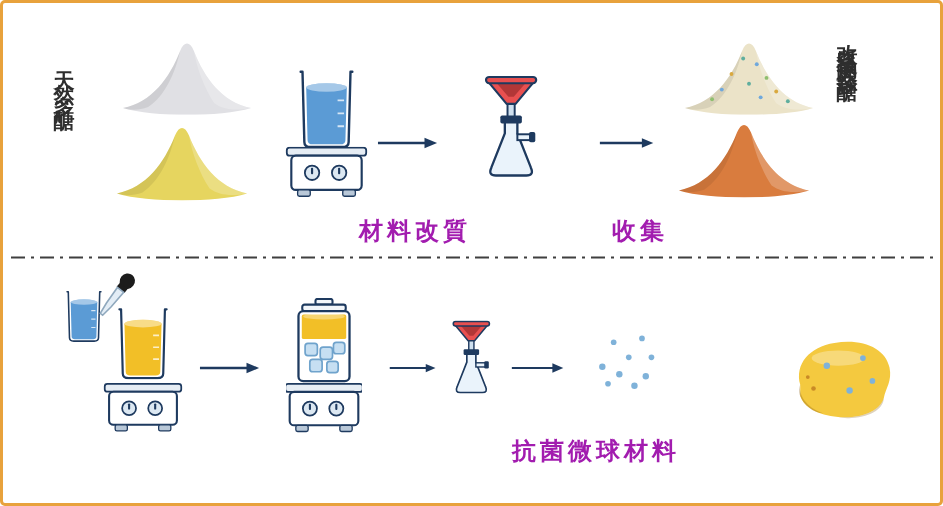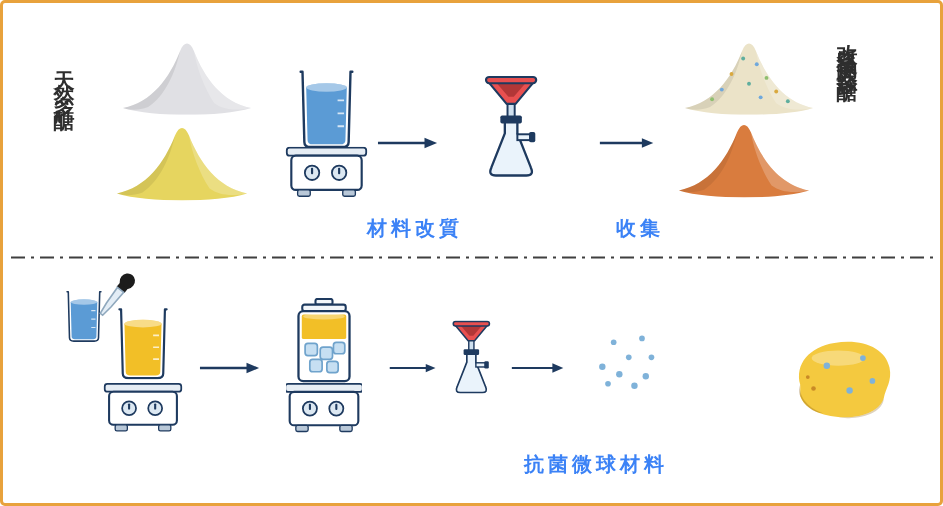--- a/index.html
+++ b/index.html
@@ -1,21 +1,21 @@
 <!DOCTYPE html>
 <html style="--border-orange: #E8A23C; --outline-navy: #1E3A5F; --liquid-blue: #5B9BD5; --liquid-yellow: #F2BF27; --funnel-red: #E85050; --funnel-red-dark: #B23737; --powder-white: #E0E0E4; --powder-yellow: #E6D55F; --powder-speckled: #EBE3C8; --powder-orange: #D97C3E; --hydrogel-yellow: #F4C93F; --microsphere-blue: #7FB2D9; --ice-blue: #C6DFF2; --arrow-navy: #1E3A5F; --divider-gray: #3F3F3F;"><head>
 <meta charset="utf-8">
 <style>
   *{box-sizing:border-box}
   html,body{margin:0;padding:0;background:#fff}
   body{font-family:"Liberation Serif","DejaVu Serif",serif}
   .frame{position:relative;width:943px;height:506px;background:#fff;
          border:3px solid var(--border-orange,#E8A23C);border-radius:5px;overflow:hidden}
   .abs{position:absolute}
-  .label{position:absolute;font-size:20px;font-weight:700;color:#3b82f6;
+  .label{position:absolute;font-size:24px;font-weight:700;color:#a21caf;
          letter-spacing:4px;white-space:nowrap;transform:translateX(-50%)}
   .vlabel{position:absolute;writing-mode:vertical-rl;text-orientation:upright;
           font-size:21px;font-weight:700;color:#2e2e2e;line-height:1}
   
   .plate{fill:#e6edf4;stroke:var(--outline-navy,#1E3A5F);stroke-width:2}
   .sbody{fill:#fff;stroke:var(--outline-navy,#1E3A5F);stroke-width:2.4}
   .knob{fill:#dce8f2;stroke:var(--outline-navy,#1E3A5F);stroke-width:2}
   .knobmark{fill:var(--outline-navy,#1E3A5F)}
   .foot{fill:#b9c8d8;stroke:var(--outline-navy,#1E3A5F);stroke-width:1.5}
   
@@ -199,21 +199,21 @@
       <circle cx="24" cy="14" r="3" class="sphere"></circle>
     <circle cx="30" cy="48" r="3.4" class="sphere"></circle>
       <circle cx="40" cy="30" r="3" class="sphere"></circle>
     <circle cx="54" cy="10" r="3" class="sphere"></circle>
       <circle cx="58" cy="50" r="3.4" class="sphere"></circle>
     <circle cx="18" cy="58" r="3" class="sphere"></circle>
       <circle cx="46" cy="60" r="3.4" class="sphere"></circle>
     <circle cx="64" cy="30" r="3" class="sphere"></circle>
   </svg>
 
-  <div class="label" style="left:593px;top:448px">抗菌微球材料</div>
+  <div class="label" style="left:593px;top:432px">抗菌微球材料</div>
 
   <svg class="abs" style="left:782px;top:328px" width="114" height="96" viewBox="0 0 120 100">
     <path class="hydro" d="M16,56 C10,34 26,16 52,12 C82,7 106,18 110,38 C113,52 106,60 104,70 C100,84 80,92 56,90 C34,88 20,80 16,68 Z"></path>
     <path fill="#8a5e12" opacity=".32" d="M16,56 C14,66 22,80 40,86 C30,86 20,78 16,68 C14,63 15,59 16,56 Z"></path>
     <path fill="#8a5e12" opacity=".28" d="M56,90 C80,92 100,84 104,70 C104,80 92,90 70,91 C64,91.5 60,91 56,90 Z"></path>
     <ellipse cx="56" cy="28" rx="28" ry="8" fill="#fff" opacity=".3"></ellipse>
     <circle cx="44" cy="36" r="3.4" class="sphere"></circle>
       <circle cx="82" cy="28" r="3" class="sphere"></circle>
     <circle cx="68" cy="62" r="3.4" class="sphere"></circle>
       <circle cx="92" cy="52" r="3" class="sphere"></circle>

